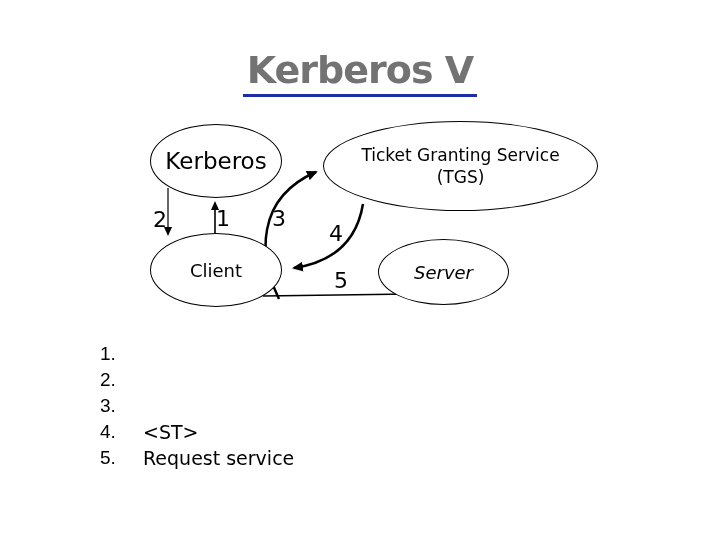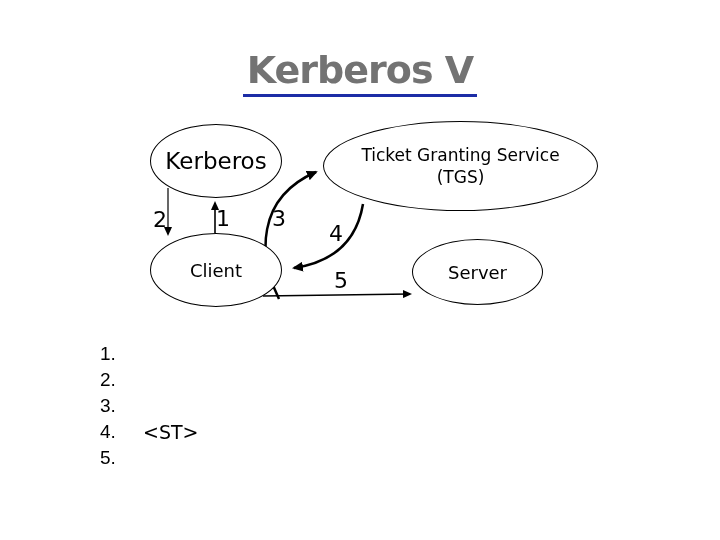--- a/index.html
+++ b/index.html
@@ -18,21 +18,21 @@
 
   
   .node{
     position:absolute;border:1px solid #000;border-radius:50%;background:#fff;
     display:flex;flex-direction:column;align-items:center;justify-content:center;
     text-align:center;color:#000;box-sizing:border-box;
   }
   .node-kerberos{left:150px;top:124px;width:132px;height:74px;font-size:23px;}
   .node-tgs{left:323px;top:121px;width:275px;height:90px;font-size:17px;line-height:1.3;text-align:center;}
   .node-client{left:150px;top:233px;width:132px;height:74px;font-size:18px;}
-  .node-server{left:412px;top:239px;width:131px;height:66px;font-size:18px;}
+  .node-server{left:378px;top:239px;width:131px;height:66px;font-size:18px;font-style:italic;}
 
   
   .edge-label{position:absolute;font-size:22px;color:#000;}
   .el-1{left:216px;top:206px;}
   .el-2{left:153px;top:207px;}
   .el-3{left:272px;top:206px;}
   .el-4{left:329px;top:221px;}
   .el-5{left:334px;top:268px;}
 
   svg.arrows{position:absolute;left:0;top:0;width:720px;height:540px;}
@@ -104,16 +104,17 @@
     </div>
     <div class="step-row">
       <span class="step-num">3.</span>
     </div>
     <div class="step-row">
       <span class="step-num">4.</span>
       <span class="step-text"><span>&lt;ST&gt;</span><span class="it"></span><span></span></span>
     </div>
     <div class="step-row">
       <span class="step-num">5.</span>
+      <span class="step-text"><span>Request service</span><span class="it"></span><span></span></span>
     </div>
   </div>
 
 </div>
 
 </body></html>

